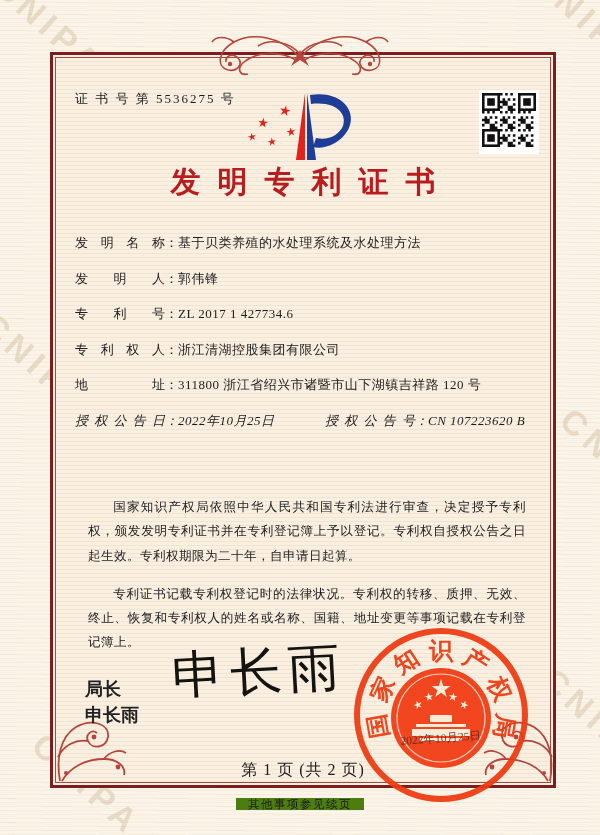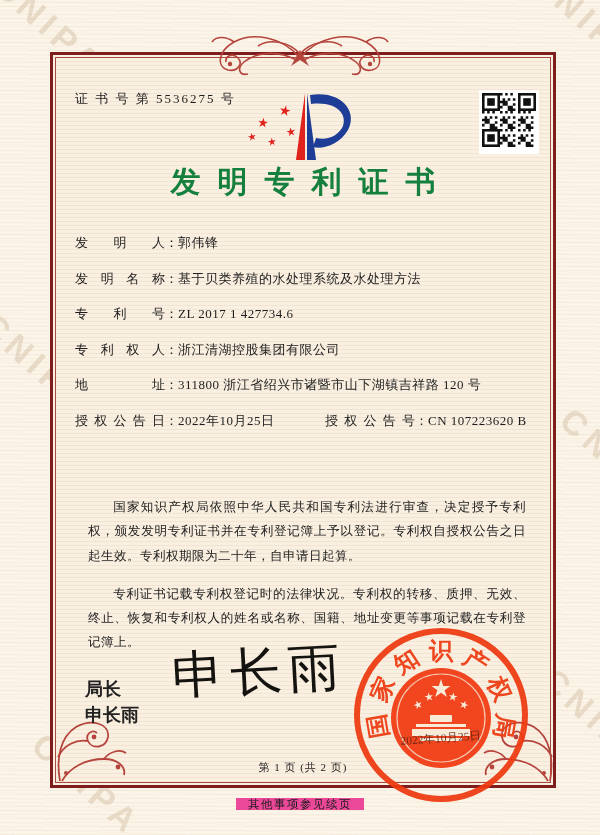--- a/index.html
+++ b/index.html
@@ -30,51 +30,51 @@
   .frame-inner{
     position:absolute;inset:2px;border:1px solid #a8493f;
     background:repeating-linear-gradient(0deg, rgba(206,150,110,.14) 0 1px, transparent 1px 4px);
   }
   .cert-no{position:absolute;left:75px;top:90px;z-index:3;font-size:13px;letter-spacing:2px;text-align:right;}
   .logo{position:absolute;left:238px;top:84px;z-index:3;}
   .qr-wrap{position:absolute;left:479px;top:90px;z-index:3;background:#fff;padding:3px;}
   .title{
     position:absolute;left:50px;top:162px;width:506px;z-index:3;
     text-align:center;font-size:30px;font-weight:bold;letter-spacing:17px;text-indent:17px;
-    color:#15803d;
+    color:#b91c1c;
   }
   .fields{position:absolute;left:75px;top:233px;width:464px;z-index:3;font-size:13px;}
   .frow{margin-bottom:15.5px;line-height:20px;white-space:nowrap;}
   .flabel{
     display:inline-block;width:90px;text-align:justify;text-align-last:justify;
     -moz-text-align-last:justify;vertical-align:top;
   }
   .sep{display:inline-block;vertical-align:top;}
   .fvalue{display:inline-block;vertical-align:top;letter-spacing:.5px;}
-  .grant-row{display:flex;}
+  .grant-row{display:flex;font-style:italic;}
   .grant-left{width:250px;}
   .paras{
     position:absolute;left:74px;top:481px;width:466px;z-index:3;
     font-size:12.6px;line-height:1.93;text-align:justify;letter-spacing:.4px;color:#222;
   }
   .paras p{margin:14px;text-indent:2em;}
   .director{
     position:absolute;left:85px;top:676px;z-index:3;
     font-family:"Liberation Sans","DejaVu Sans",sans-serif;
     font-weight:bold;font-size:18px;line-height:26px;color:#222;
   }
   .signature{
     position:absolute;left:172px;top:646px;width:180px;z-index:4;
     font-size:52px;letter-spacing:6px;color:#15130f;
     transform:rotate(-3deg);line-height:1;
   }
   .seal{position:absolute;left:352px;top:626px;z-index:5;opacity:.93;}
-  .page-info{position:absolute;left:50px;top:760px;width:506px;z-index:3;text-align:center;font-size:11px;letter-spacing:1px;}
+  .page-info{position:absolute;left:50px;top:760px;width:506px;z-index:3;text-align:center;font-size:16px;letter-spacing:1px;}
   .cont-note{position:absolute;left:0;top:797px;width:600px;z-index:3;text-align:center;font-size:11.5px;}
-  .cont-note span{background:#ec4899;padding:0 12px;letter-spacing:1.5px;}
+  .cont-note span{background:#4d7c0f;padding:0 12px;letter-spacing:1.5px;}
   .ornament{position:absolute;z-index:3;pointer-events:none;}
   .orn-top{left:178px;top:24px;}
   .orn-bl{left:54px;top:697px;}
   .orn-br{left:478px;top:697px;}
 </style>
 </head>
 <body>
 
 <div class="page">
 
@@ -179,24 +179,24 @@
           <rect x="5.2" y="41.2" width="7.6" height="7.6"></rect>
       </g>
       <path id="qr-modules" fill="#111" d="M18.00,0.00h2.57v2.57h-2.57zM23.14,0.00h2.57v2.57h-2.57zM28.29,0.00h2.57v2.57h-2.57zM20.57,5.14h2.57v2.57h-2.57zM25.71,5.14h2.57v2.57h-2.57zM30.86,5.14h2.57v2.57h-2.57zM18.00,7.71h2.57v2.57h-2.57zM20.57,7.71h2.57v2.57h-2.57zM23.14,7.71h2.57v2.57h-2.57zM20.57,10.29h2.57v2.57h-2.57zM23.14,10.29h2.57v2.57h-2.57zM30.86,10.29h2.57v2.57h-2.57zM18.00,12.86h2.57v2.57h-2.57zM25.71,12.86h2.57v2.57h-2.57zM28.29,12.86h2.57v2.57h-2.57zM25.71,15.43h2.57v2.57h-2.57zM28.29,15.43h2.57v2.57h-2.57zM30.86,15.43h2.57v2.57h-2.57zM0.00,18.00h2.57v2.57h-2.57zM5.14,18.00h2.57v2.57h-2.57zM10.29,18.00h2.57v2.57h-2.57zM18.00,18.00h2.57v2.57h-2.57zM23.14,18.00h2.57v2.57h-2.57zM28.29,18.00h2.57v2.57h-2.57zM36.00,18.00h2.57v2.57h-2.57zM41.14,18.00h2.57v2.57h-2.57zM46.29,18.00h2.57v2.57h-2.57zM2.57,23.14h2.57v2.57h-2.57zM7.71,23.14h2.57v2.57h-2.57zM12.86,23.14h2.57v2.57h-2.57zM20.57,23.14h2.57v2.57h-2.57zM25.71,23.14h2.57v2.57h-2.57zM30.86,23.14h2.57v2.57h-2.57zM38.57,23.14h2.57v2.57h-2.57zM43.71,23.14h2.57v2.57h-2.57zM48.86,23.14h2.57v2.57h-2.57zM0.00,25.71h2.57v2.57h-2.57zM2.57,25.71h2.57v2.57h-2.57zM5.14,25.71h2.57v2.57h-2.57zM18.00,25.71h2.57v2.57h-2.57zM20.57,25.71h2.57v2.57h-2.57zM23.14,25.71h2.57v2.57h-2.57zM36.00,25.71h2.57v2.57h-2.57zM38.57,25.71h2.57v2.57h-2.57zM41.14,25.71h2.57v2.57h-2.57zM2.57,28.29h2.57v2.57h-2.57zM5.14,28.29h2.57v2.57h-2.57zM12.86,28.29h2.57v2.57h-2.57zM20.57,28.29h2.57v2.57h-2.57zM23.14,28.29h2.57v2.57h-2.57zM30.86,28.29h2.57v2.57h-2.57zM38.57,28.29h2.57v2.57h-2.57zM41.14,28.29h2.57v2.57h-2.57zM48.86,28.29h2.57v2.57h-2.57zM0.00,30.86h2.57v2.57h-2.57zM7.71,30.86h2.57v2.57h-2.57zM10.29,30.86h2.57v2.57h-2.57zM18.00,30.86h2.57v2.57h-2.57zM25.71,30.86h2.57v2.57h-2.57zM28.29,30.86h2.57v2.57h-2.57zM36.00,30.86h2.57v2.57h-2.57zM43.71,30.86h2.57v2.57h-2.57zM46.29,30.86h2.57v2.57h-2.57zM7.71,33.43h2.57v2.57h-2.57zM10.29,33.43h2.57v2.57h-2.57zM12.86,33.43h2.57v2.57h-2.57zM25.71,33.43h2.57v2.57h-2.57zM28.29,33.43h2.57v2.57h-2.57zM30.86,33.43h2.57v2.57h-2.57zM43.71,33.43h2.57v2.57h-2.57zM46.29,33.43h2.57v2.57h-2.57zM48.86,33.43h2.57v2.57h-2.57zM18.00,36.00h2.57v2.57h-2.57zM23.14,36.00h2.57v2.57h-2.57zM28.29,36.00h2.57v2.57h-2.57zM36.00,36.00h2.57v2.57h-2.57zM41.14,36.00h2.57v2.57h-2.57zM46.29,36.00h2.57v2.57h-2.57zM20.57,41.14h2.57v2.57h-2.57zM25.71,41.14h2.57v2.57h-2.57zM30.86,41.14h2.57v2.57h-2.57zM38.57,41.14h2.57v2.57h-2.57zM43.71,41.14h2.57v2.57h-2.57zM48.86,41.14h2.57v2.57h-2.57zM18.00,43.71h2.57v2.57h-2.57zM20.57,43.71h2.57v2.57h-2.57zM23.14,43.71h2.57v2.57h-2.57zM36.00,43.71h2.57v2.57h-2.57zM38.57,43.71h2.57v2.57h-2.57zM41.14,43.71h2.57v2.57h-2.57zM20.57,46.29h2.57v2.57h-2.57zM23.14,46.29h2.57v2.57h-2.57zM30.86,46.29h2.57v2.57h-2.57zM38.57,46.29h2.57v2.57h-2.57zM41.14,46.29h2.57v2.57h-2.57zM48.86,46.29h2.57v2.57h-2.57zM18.00,48.86h2.57v2.57h-2.57zM25.71,48.86h2.57v2.57h-2.57zM28.29,48.86h2.57v2.57h-2.57zM36.00,48.86h2.57v2.57h-2.57zM43.71,48.86h2.57v2.57h-2.57zM46.29,48.86h2.57v2.57h-2.57zM25.71,51.43h2.57v2.57h-2.57zM28.29,51.43h2.57v2.57h-2.57zM30.86,51.43h2.57v2.57h-2.57zM43.71,51.43h2.57v2.57h-2.57zM46.29,51.43h2.57v2.57h-2.57zM48.86,51.43h2.57v2.57h-2.57z"></path>
     </svg>
   </div>
 
   <div class="title">发明专利证书</div>
 
   <div class="fields">
     <div class="frow">
+      <span class="flabel">发明名称</span><span class="sep">：</span><span class="fvalue">基于贝类养殖的水处理系统及水处理方法</span>
+    </div>
+    <div class="frow">
       <span class="flabel">发明人</span><span class="sep">：</span><span class="fvalue">郭伟锋</span>
-    </div>
-    <div class="frow">
-      <span class="flabel">发明名称</span><span class="sep">：</span><span class="fvalue">基于贝类养殖的水处理系统及水处理方法</span>
     </div>
     <div class="frow">
       <span class="flabel">专利号</span><span class="sep">：</span><span class="fvalue">ZL 2017 1 427734.6</span>
     </div>
     <div class="frow">
       <span class="flabel">专利权人</span><span class="sep">：</span><span class="fvalue">浙江清湖控股集团有限公司</span>
     </div>
     <div class="frow">
       <span class="flabel">地址</span><span class="sep">：</span><span class="fvalue">311800 浙江省绍兴市诸暨市山下湖镇吉祥路 120 号</span>
     </div>

